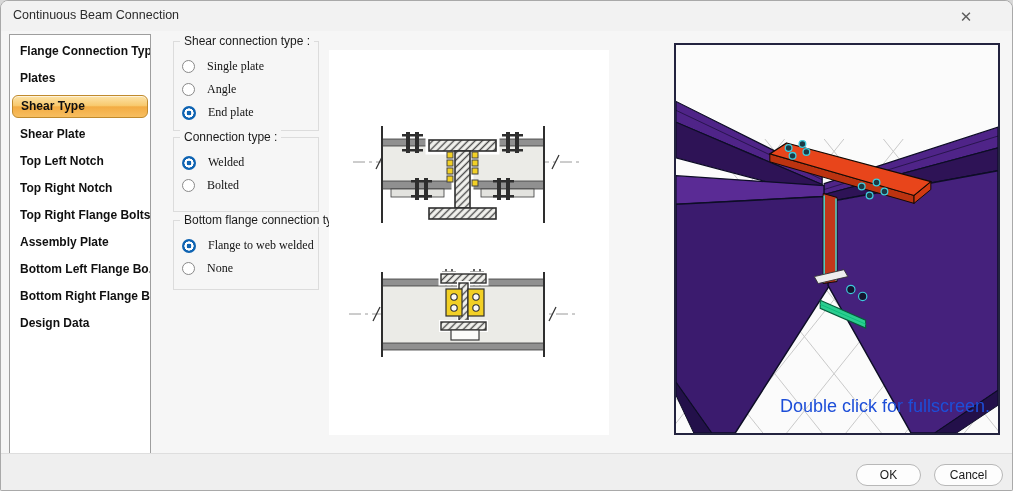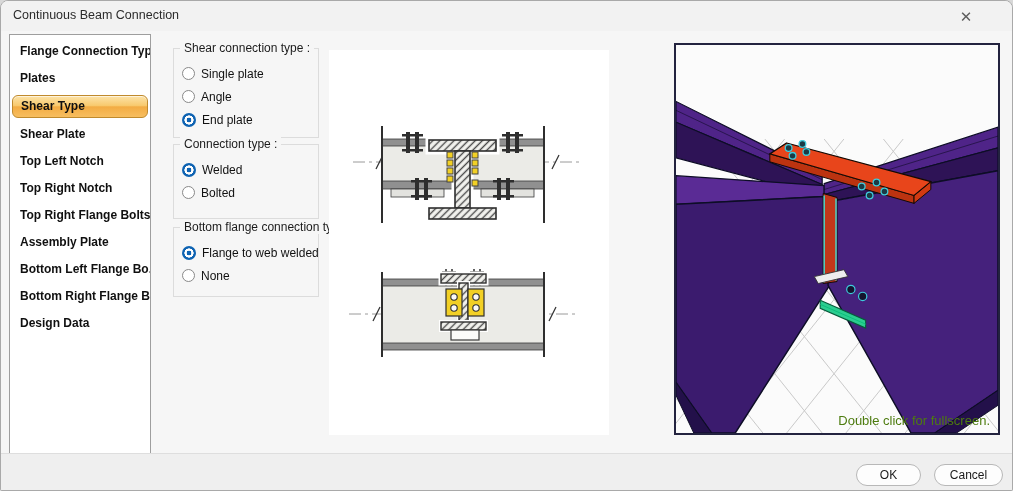--- a/index.html
+++ b/index.html
@@ -19,31 +19,31 @@
            background:linear-gradient(180deg,#FDE3A8 0%,#F8CA6E 45%,#F3AC43 52%,#F7BE60 100%);
            box-shadow:inset 0 1px 0 rgba(255,255,255,.6);}
   
   .favorites-btn{position:absolute;left:10px;top:462px;width:147px;height:21px;background:#FDFDFD;border:1px solid #A9A9A9;
            border-radius:4px;box-sizing:border-box;font-size:12px;color:#1a1a1a;display:flex;align-items:center;justify-content:center;}
   .favorites-arrow{position:absolute;right:9px;top:3px;font-size:11px;color:#222;}
   
   .options-col{position:absolute;left:172px;top:40px;width:150px;}
   .groupbox{position:relative;border:1px solid #DCDCDC;background:transparent;width:146px;box-sizing:border-box;}
   .gb-label{position:absolute;top:-8px;left:6px;background:#F6F6F6;padding:0 4px;font-size:12px;color:#1b1b1b;white-space:nowrap;}
-  .radio-row{display:flex;align-items:center;gap:6px;height:23px;padding-left:8px;}
+  .radio-row{display:flex;align-items:center;gap:12px;height:23px;padding-left:8px;font-family:Liberation Serif, serif;}
   .radio{width:13px;height:13px;border-radius:50%;background:#fff;border:1px solid #898989;box-sizing:border-box;flex:0 0 auto;}
   .radio.checked{width:14px;height:14px;border:none;
     background:radial-gradient(circle at 50% 50%,#0E63B2 0 2.2px,#FFFFFF 2.6px 4.4px,#0E63B2 4.8px 7px);}
   .radio-label{font-size:12px;color:#111;white-space:nowrap;}
   
   .drawing-panel{position:absolute;left:328px;top:49px;width:280px;height:385px;background:#FFFFFF;}
   
   .preview-panel{position:absolute;left:673px;top:42px;width:326px;height:392px;border:2px solid #23233F;box-sizing:border-box;
                  background:#FBFBFB;overflow:hidden;}
-  .preview-hint{position:absolute;right:8px;bottom:5px;font-size:13px;color:#4d7c0f;}
+  .preview-hint{position:absolute;right:8px;bottom:16px;font-size:18px;color:#1d4ed8;}
   
   .footer-divider{position:absolute;left:0;top:452px;width:100%;height:1px;background:#DEDEDE;}
   .footer{position:absolute;left:0;top:453px;width:100%;height:38px;background:#EFEFEF;}
   .btn{position:absolute;top:463px;height:22px;background:#FDFDFD;border:1px solid #B8B8B8;border-radius:11px;
        box-sizing:border-box;font-size:12px;color:#1a1a1a;display:flex;align-items:center;justify-content:center;}
   .btn.ok{left:855px;width:65px;}
   .btn.cancel{left:933px;width:69px;}
   .cl{stroke:#9a9a9a;stroke-width:1;stroke-dasharray:12 4 3 4;fill:none;}
   .brk{stroke:#333;stroke-width:1.2;fill:none;}
 </style>
@@ -70,21 +70,21 @@
       <div class="sb-item">Bottom Right Flange B...</div>
       <div class="sb-item">Design Data</div>
     </div>
 
   <div class="favorites-btn">
     <span>Favorites...</span>
     <span class="favorites-arrow">▸</span>
   </div>
 
   <div class="options-col">
-      <div class="groupbox" style="margin-top: 7px; height: 90px; padding-top: 13px; text-align: center;">
+      <div class="groupbox" style="height: 90px; padding-top: 13px; text-align: center;">
         <span class="gb-label">Shear connection type :</span>
         <div class="radio-row">
           <span class="radio"></span>
           <span class="radio-label">Single plate</span>
         </div>
         <div class="radio-row">
           <span class="radio"></span>
           <span class="radio-label">Angle</span>
         </div>
         <div class="radio-row">

